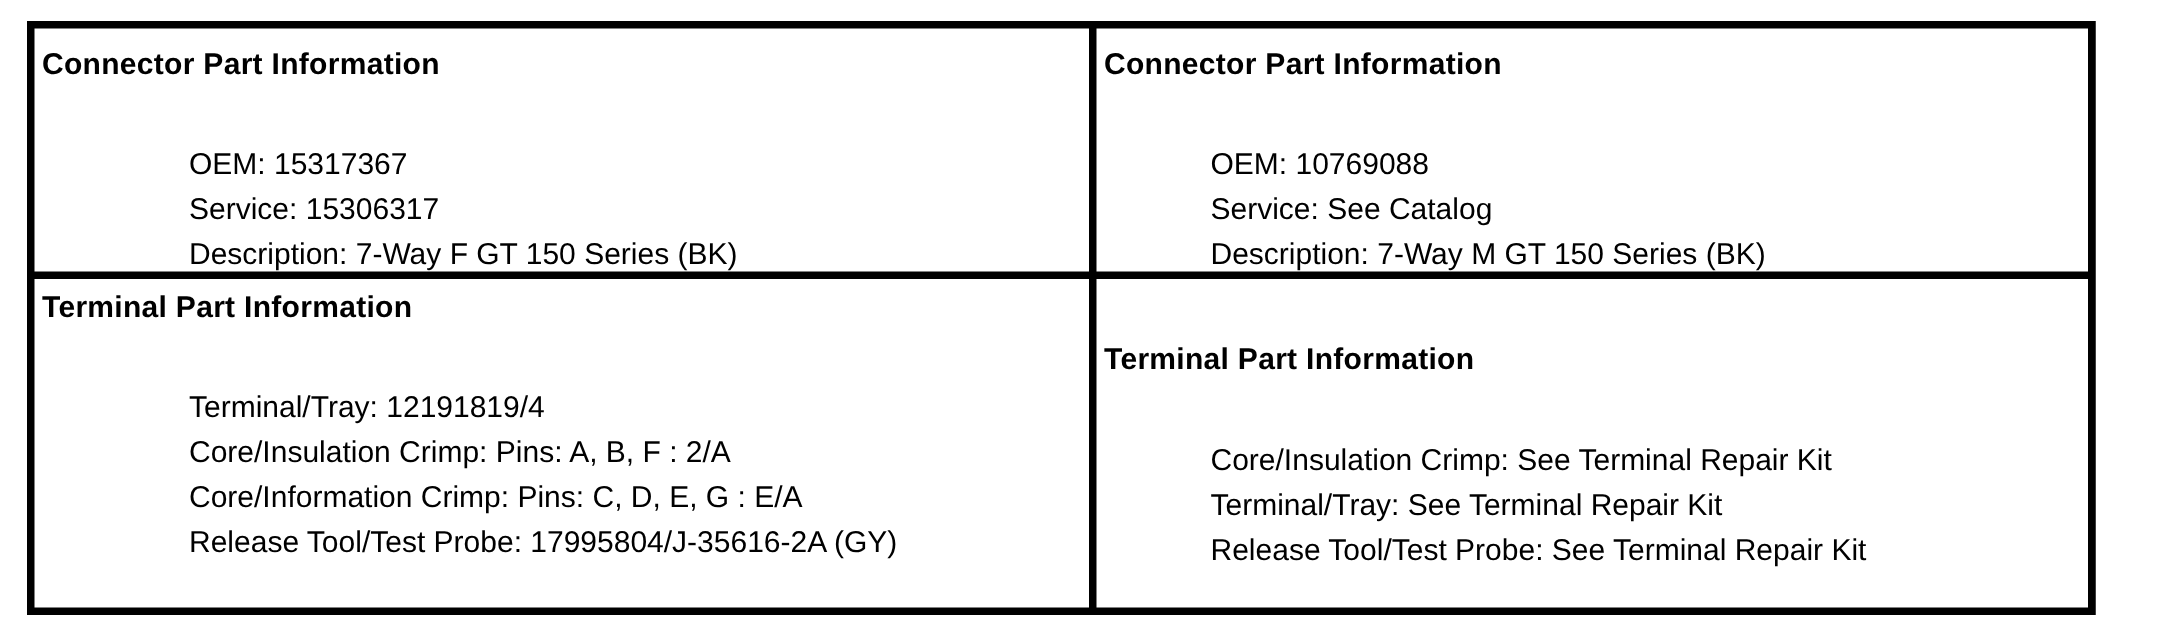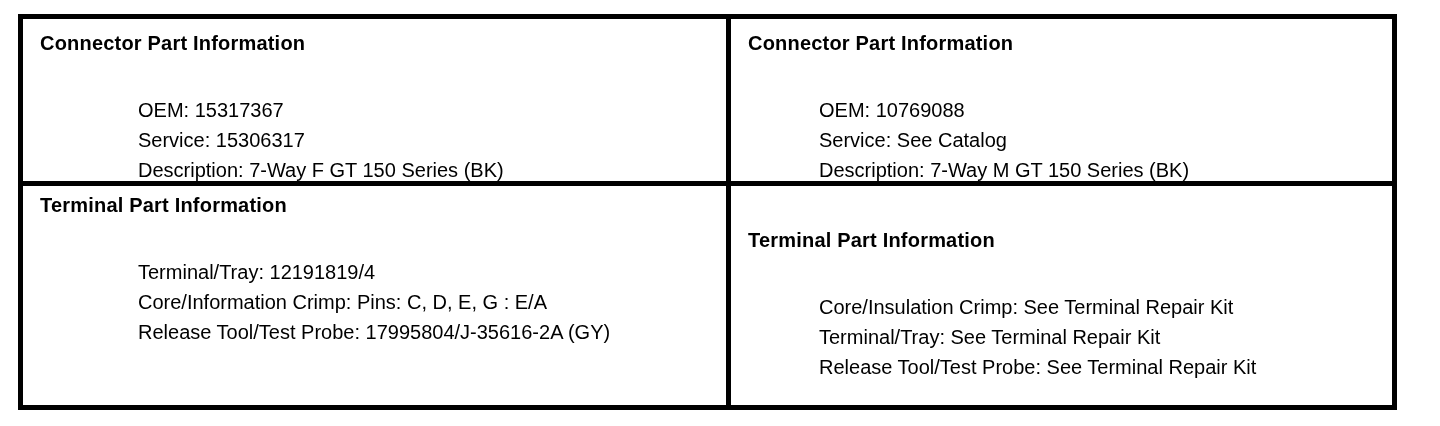--- a/index.html
+++ b/index.html
@@ -27,21 +27,21 @@
     border: 5px solid #000000;
     display: grid;
     grid-template-columns: 703px 661px;
     grid-template-rows: 162px 219px;
     gap: 5px;
   }
   .cell {
     background: #ffffff;
     font-size: 20px;
     line-height: 30px;
-    padding-left: 17px;
+    padding-left: 5px;
     padding-right: 2px;
     overflow: hidden;
     white-space: nowrap;
   }
   .cell-header {
     font-weight: bold;
     letter-spacing: 0.2px;
   }
   .spacer { height: 37px; }
   .cell.top-left     { padding-top: 9px;  }
@@ -75,20 +75,21 @@
         <div>Service: See Catalog</div>
         <div>Description: 7-Way M GT 150 Series (BK)</div>
       </div>
     </div>
 
     <div class="cell bottom-left left-col">
       <div class="cell-header">Terminal Part Information</div>
       <div class="spacer"></div>
       <div class="lines">
         <div>Terminal/Tray: 12191819/4</div>
+        <div>Core/Insulation Crimp: Pins: A, B, F : 2/A</div>
         <div>Core/Information Crimp: Pins: C, D, E, G : E/A</div>
         <div>Release Tool/Test Probe: 17995804/J-35616-2A (GY)</div>
       </div>
     </div>
 
     <div class="cell bottom-right right-col">
       <div class="cell-header">Terminal Part Information</div>
       <div class="spacer"></div>
       <div class="lines">
         <div>Core/Insulation Crimp: See Terminal Repair Kit</div>

